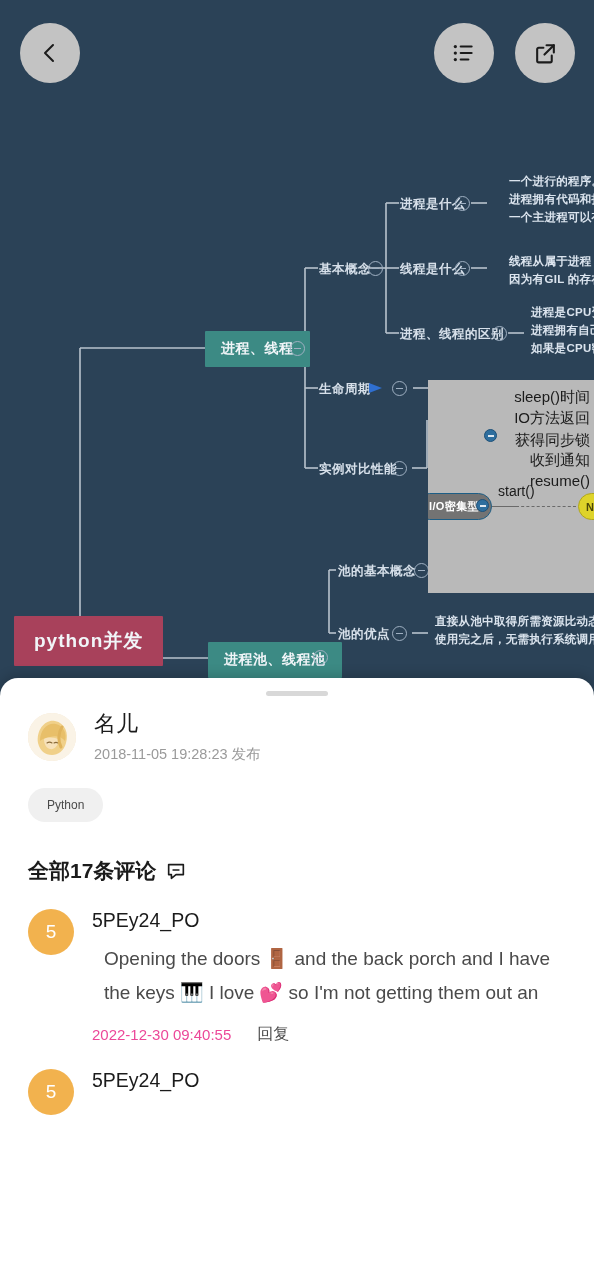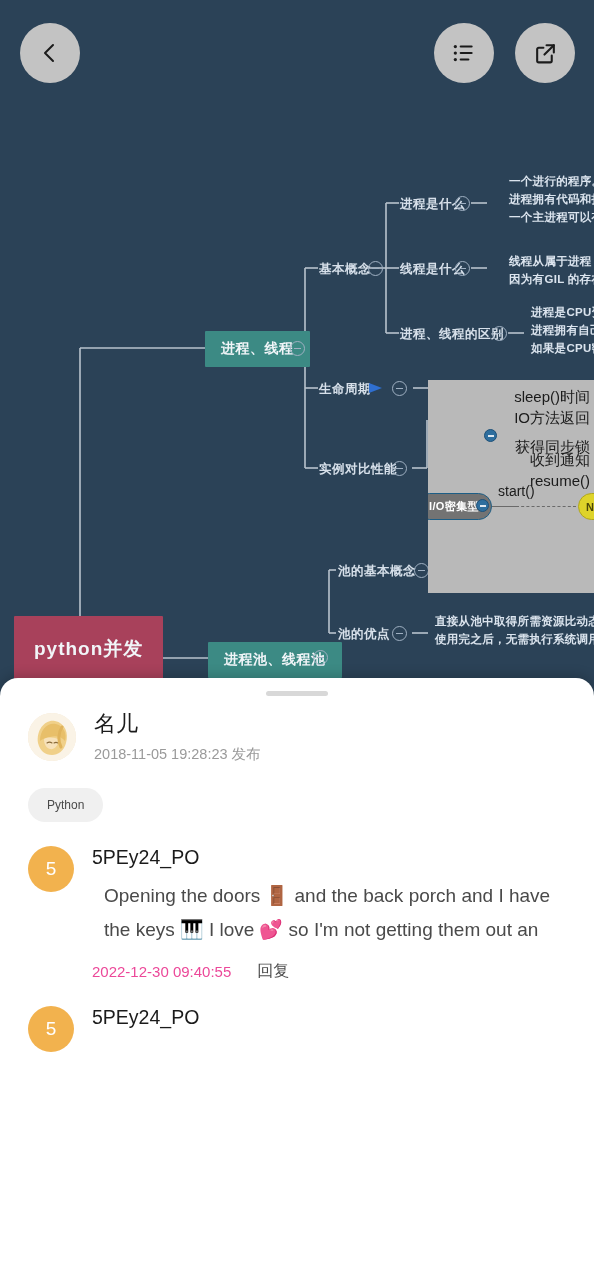--- a/index.html
+++ b/index.html
@@ -29,21 +29,21 @@
   .mm-node.boxed {
     color: #f1f5f8;
     padding: 9px 16px;
     font-size: 14px;
     border-radius: 1px;
   }
   .mm-node.teal { background: #3c8a84; }
   .mm-node.root {
     background: #a8415b;
     font-size: 19px;
-    padding: 20px 20px;
+    padding: 12px 20px;
     letter-spacing: 1px;
   }
   .mm-desc {
     position: absolute;
     color: #dbe4ee;
     font-size: 11.5px;
     font-weight: 700;
     line-height: 1.55;
     white-space: nowrap;
     letter-spacing: .3px;
@@ -287,21 +287,21 @@
     </div>
 
     <div class="mm-desc" style="left:435px; top:613px;">
       <div>直接从池中取得所需资源比动态分</div>
       <div>使用完之后，无需执行系统调用来</div>
     </div>
 
     <div class="mm-embed" style="left:428px; top:380px; width:166px; height:153px;">
       <div class="embed-line" style="top:8px;">sleep()时间</div>
       <div class="embed-line" style="top:29px;">IO方法返回</div>
-      <div class="embed-line" style="top:58px;">获得同步锁</div>
+      <div class="embed-line" style="top:51px;">获得同步锁</div>
       <div class="embed-line" style="top:71px;">收到通知</div>
       <div class="embed-line" style="top:92px;">resume()</div>
 
       <div class="embed-dot" style="left:56px; top:49px;"></div>
 
       <div class="embed-label" style="left:70px; top:103px;">start()</div>
 
       <div class="embed-conn" style="left:62px; top:126px; width:26px;"></div>
       <div class="embed-conn dashed" style="left:88px; top:126px; width:60px;"></div>
 
@@ -363,20 +363,27 @@
         <div class="author-meta">
           <div class="author-name">名儿</div>
           <div class="author-time">2018-11-05 19:28:23 发布</div>
         </div>
       </div>
 
       <div class="tag-row">
         <span class="tag-chip">Python</span>
       </div>
 
+      <div class="comments-head">
+        <span class="comments-title">全部17条评论</span>
+        <svg class="bubble-icon" width="22" height="22" viewBox="0 0 24 24">
+          <path d="M4 5 H20 V16 H12 L7 20 V16 H4 Z" fill="none" stroke="#1b1b1b" stroke-width="1.8" stroke-linejoin="round"></path>
+          <rect x="8" y="10" width="8" height="1.6" rx=".8" fill="#1b1b1b"></rect>
+        </svg>
+      </div>
 
       <div class="comment">
         <div class="c-avatar">5</div>
         <div class="c-main">
           <div class="c-name">5PEy24_PO</div>
           <div class="c-text">Opening the doors 🚪 and the back porch and I have the keys 🎹 I love 💕 so I'm not getting them out an</div>
           <div class="c-foot">
             <span class="c-time">2022-12-30 09:40:55</span>
             <span class="c-reply">回复</span>
           </div>

